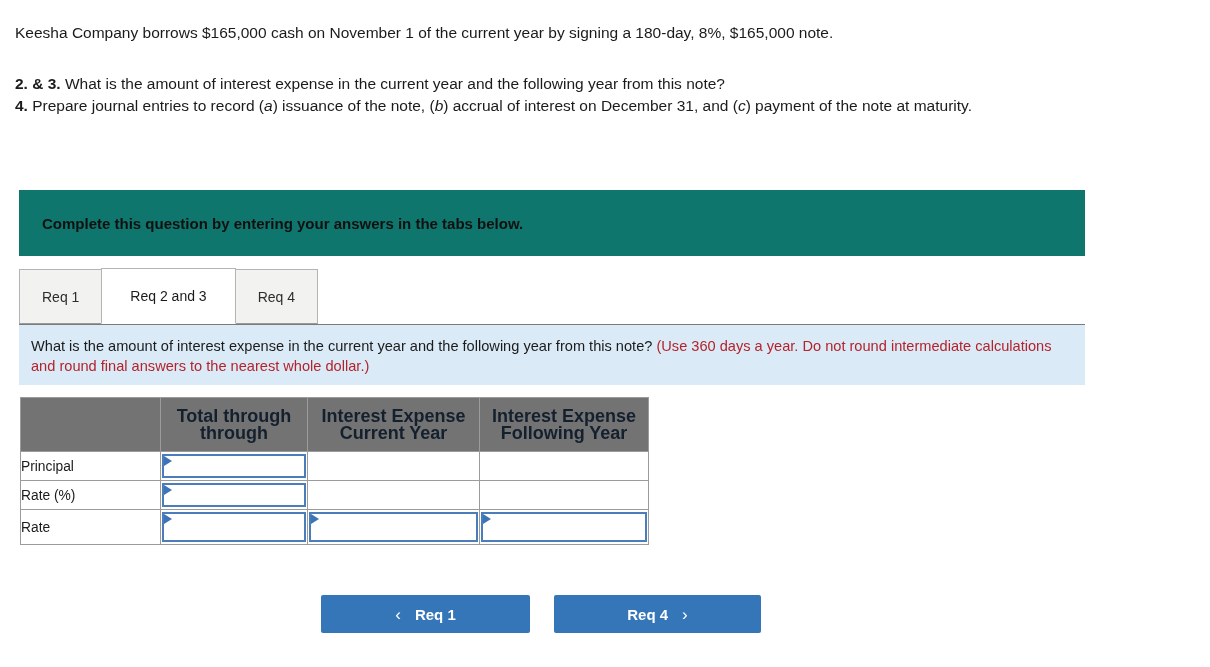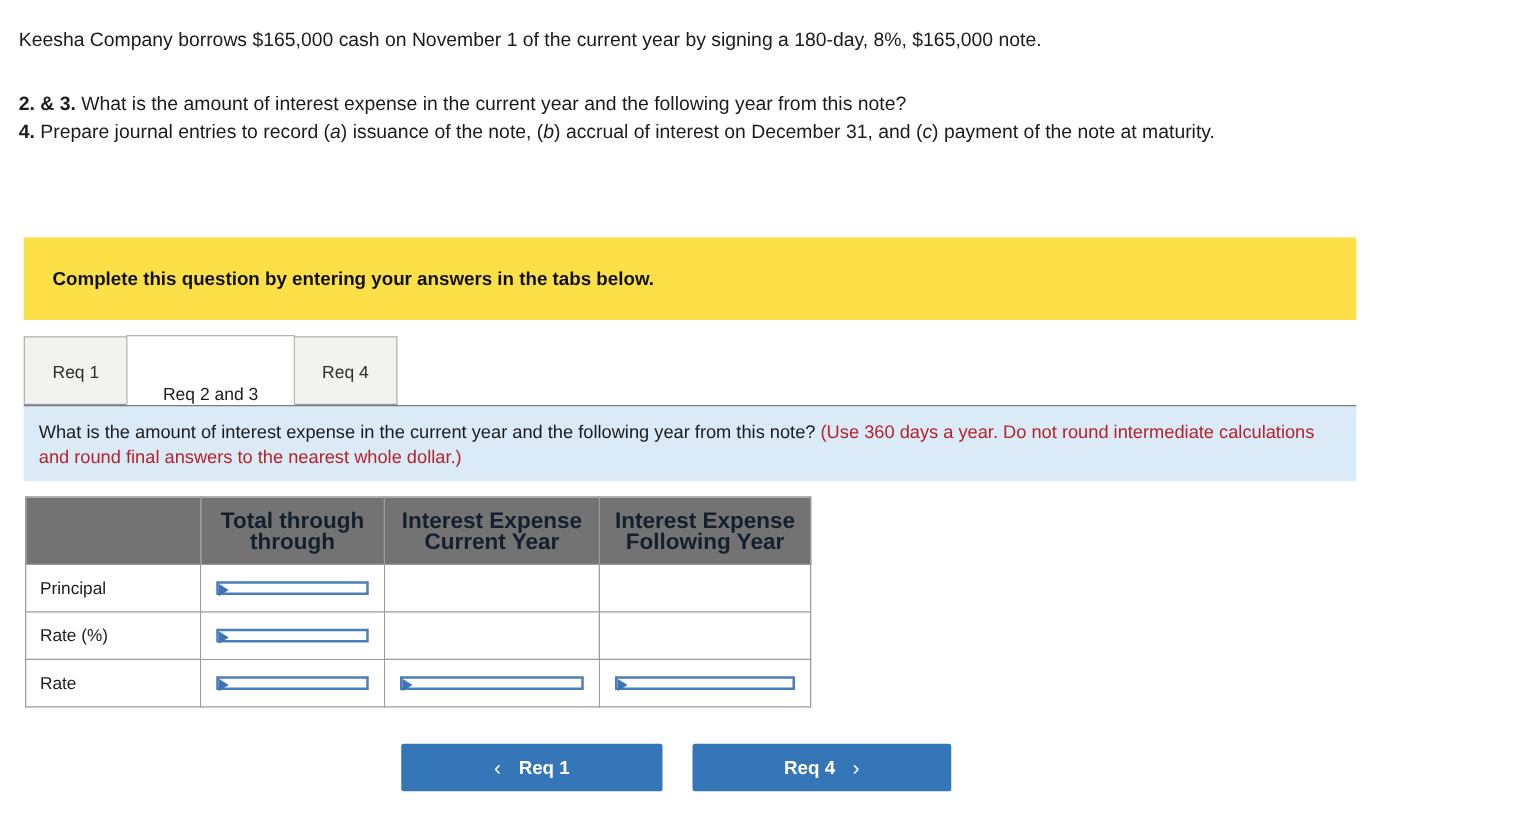--- a/index.html
+++ b/index.html
@@ -40,21 +40,21 @@
   .req-list b { font-weight: bold; }
   .req-list i { font-style: italic; }
 
   
   .complete-banner {
     position: absolute;
     left: 19px;
     top: 190px;
     width: 1066px;
     height: 66px;
-    background: #fde047;
+    background: #0f766e;
     display: flex;
     align-items: center;
   }
   .complete-banner span {
     margin-left: 23px;
     font-size: 15px;
     font-weight: bold;
     color: #101010;
   }
 
@@ -84,21 +84,20 @@
     user-select: none;
   }
   .tab.tab-wide { padding: 0 28px; }
   .tab.active {
     background: #ffffff;
     border-bottom: 1px solid #ffffff;
     height: 56px;
     position: relative;
     z-index: 3;
     color: #1b1b1b;
-    align-items: flex-end;
   }
 
   
   .req-panel {
     position: absolute;
     left: 19px;
     top: 324px;
     width: 1066px;
     height: 61px;
     background: #daeaf7;
@@ -115,21 +114,21 @@
   
   .answer-table {
     position: absolute;
     left: 20px;
     top: 397px;
     border-collapse: collapse;
     table-layout: fixed;
   }
   .answer-table th, .answer-table td {
     border: 1px solid #9b9b9b;
-    padding: 11px;
+    padding: 0;
     vertical-align: middle;
   }
   .answer-table thead th {
     background: #737373;
     height: 54px;
     font-size: 18px;
     font-weight: bold;
     color: #14202e;
     line-height: 16.5px;
     text-align: center;

